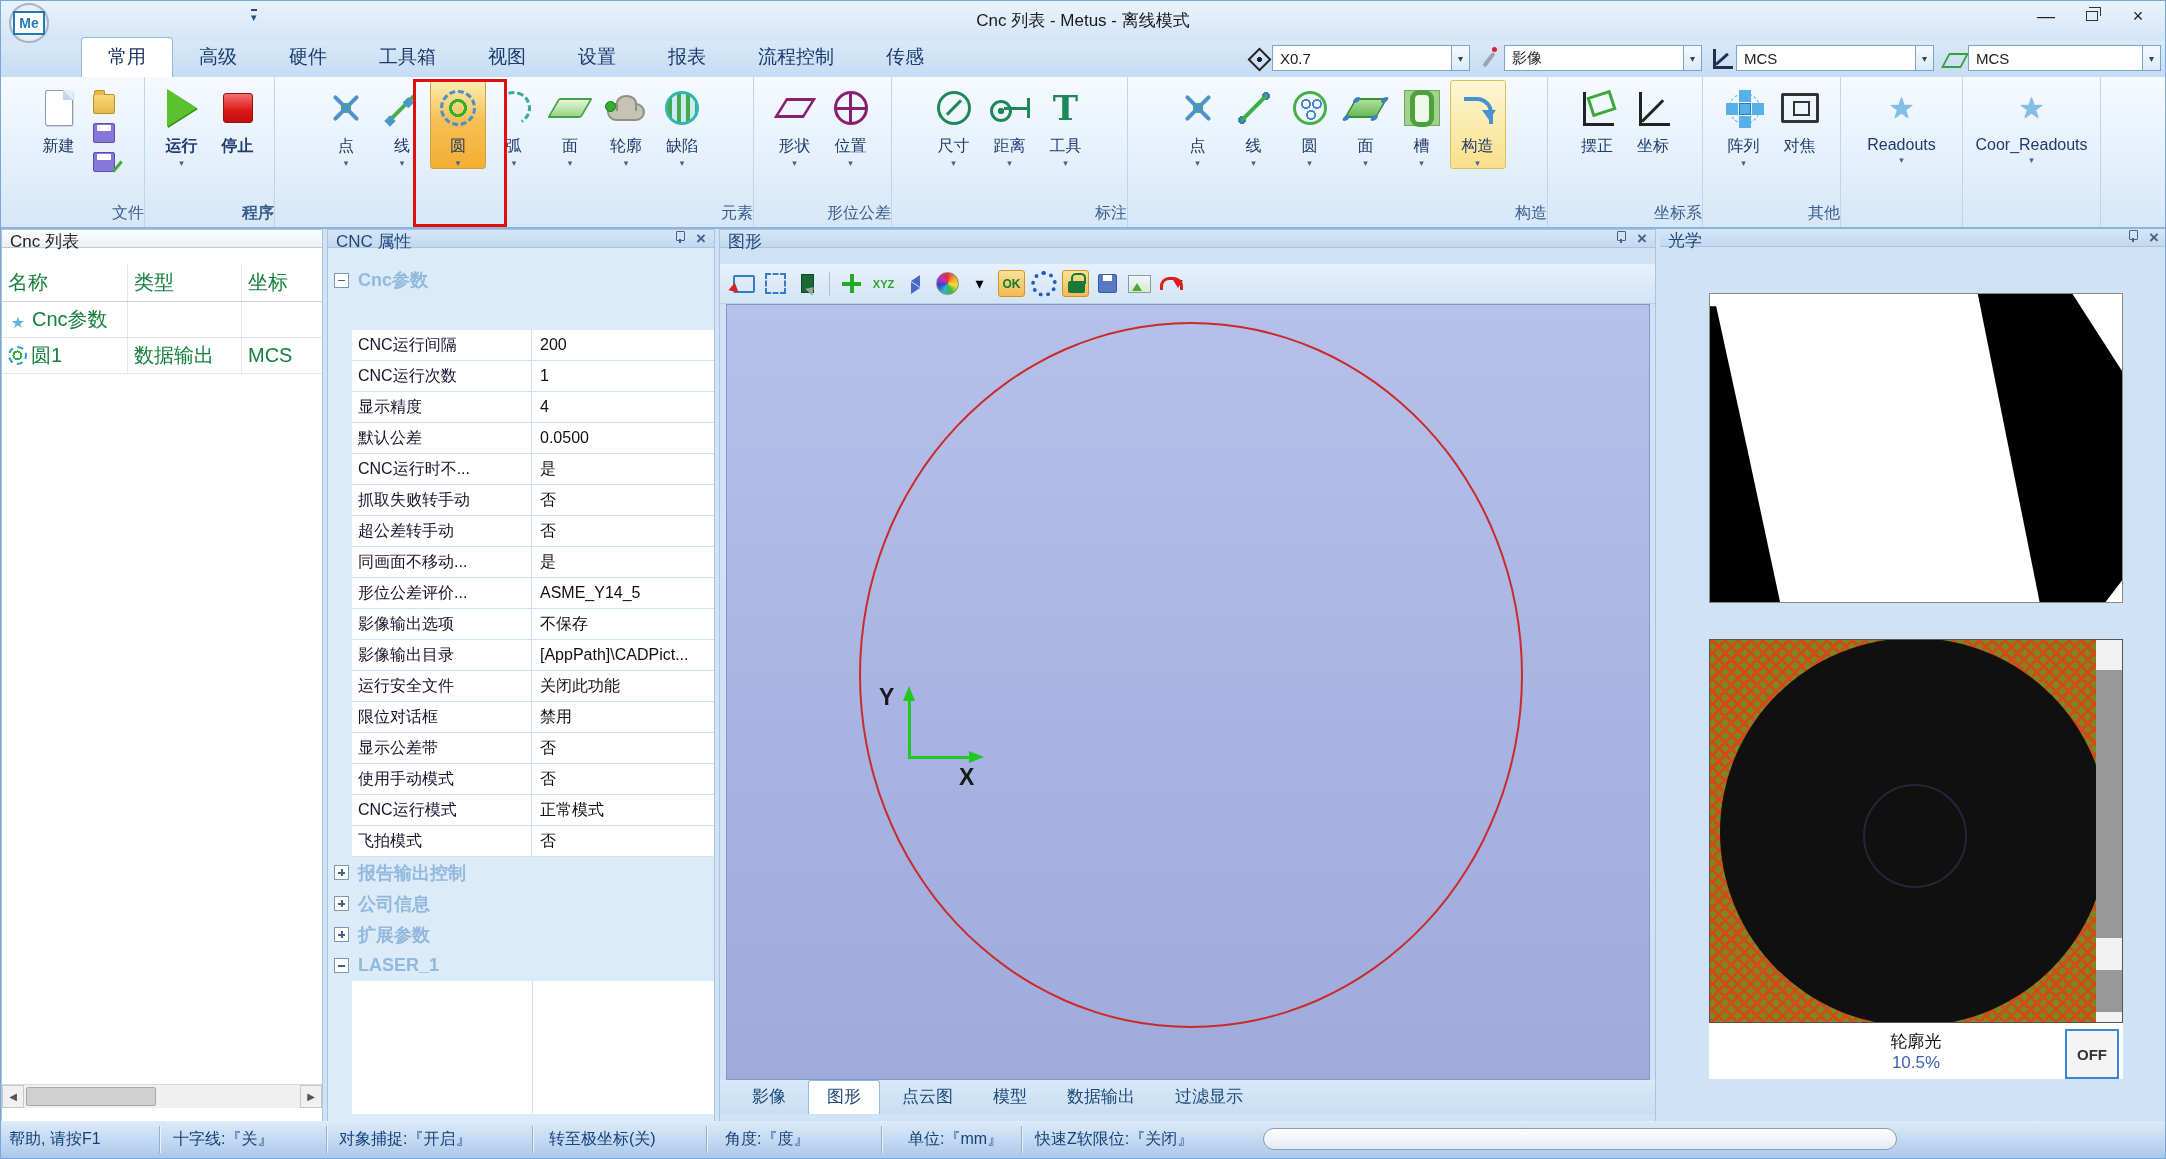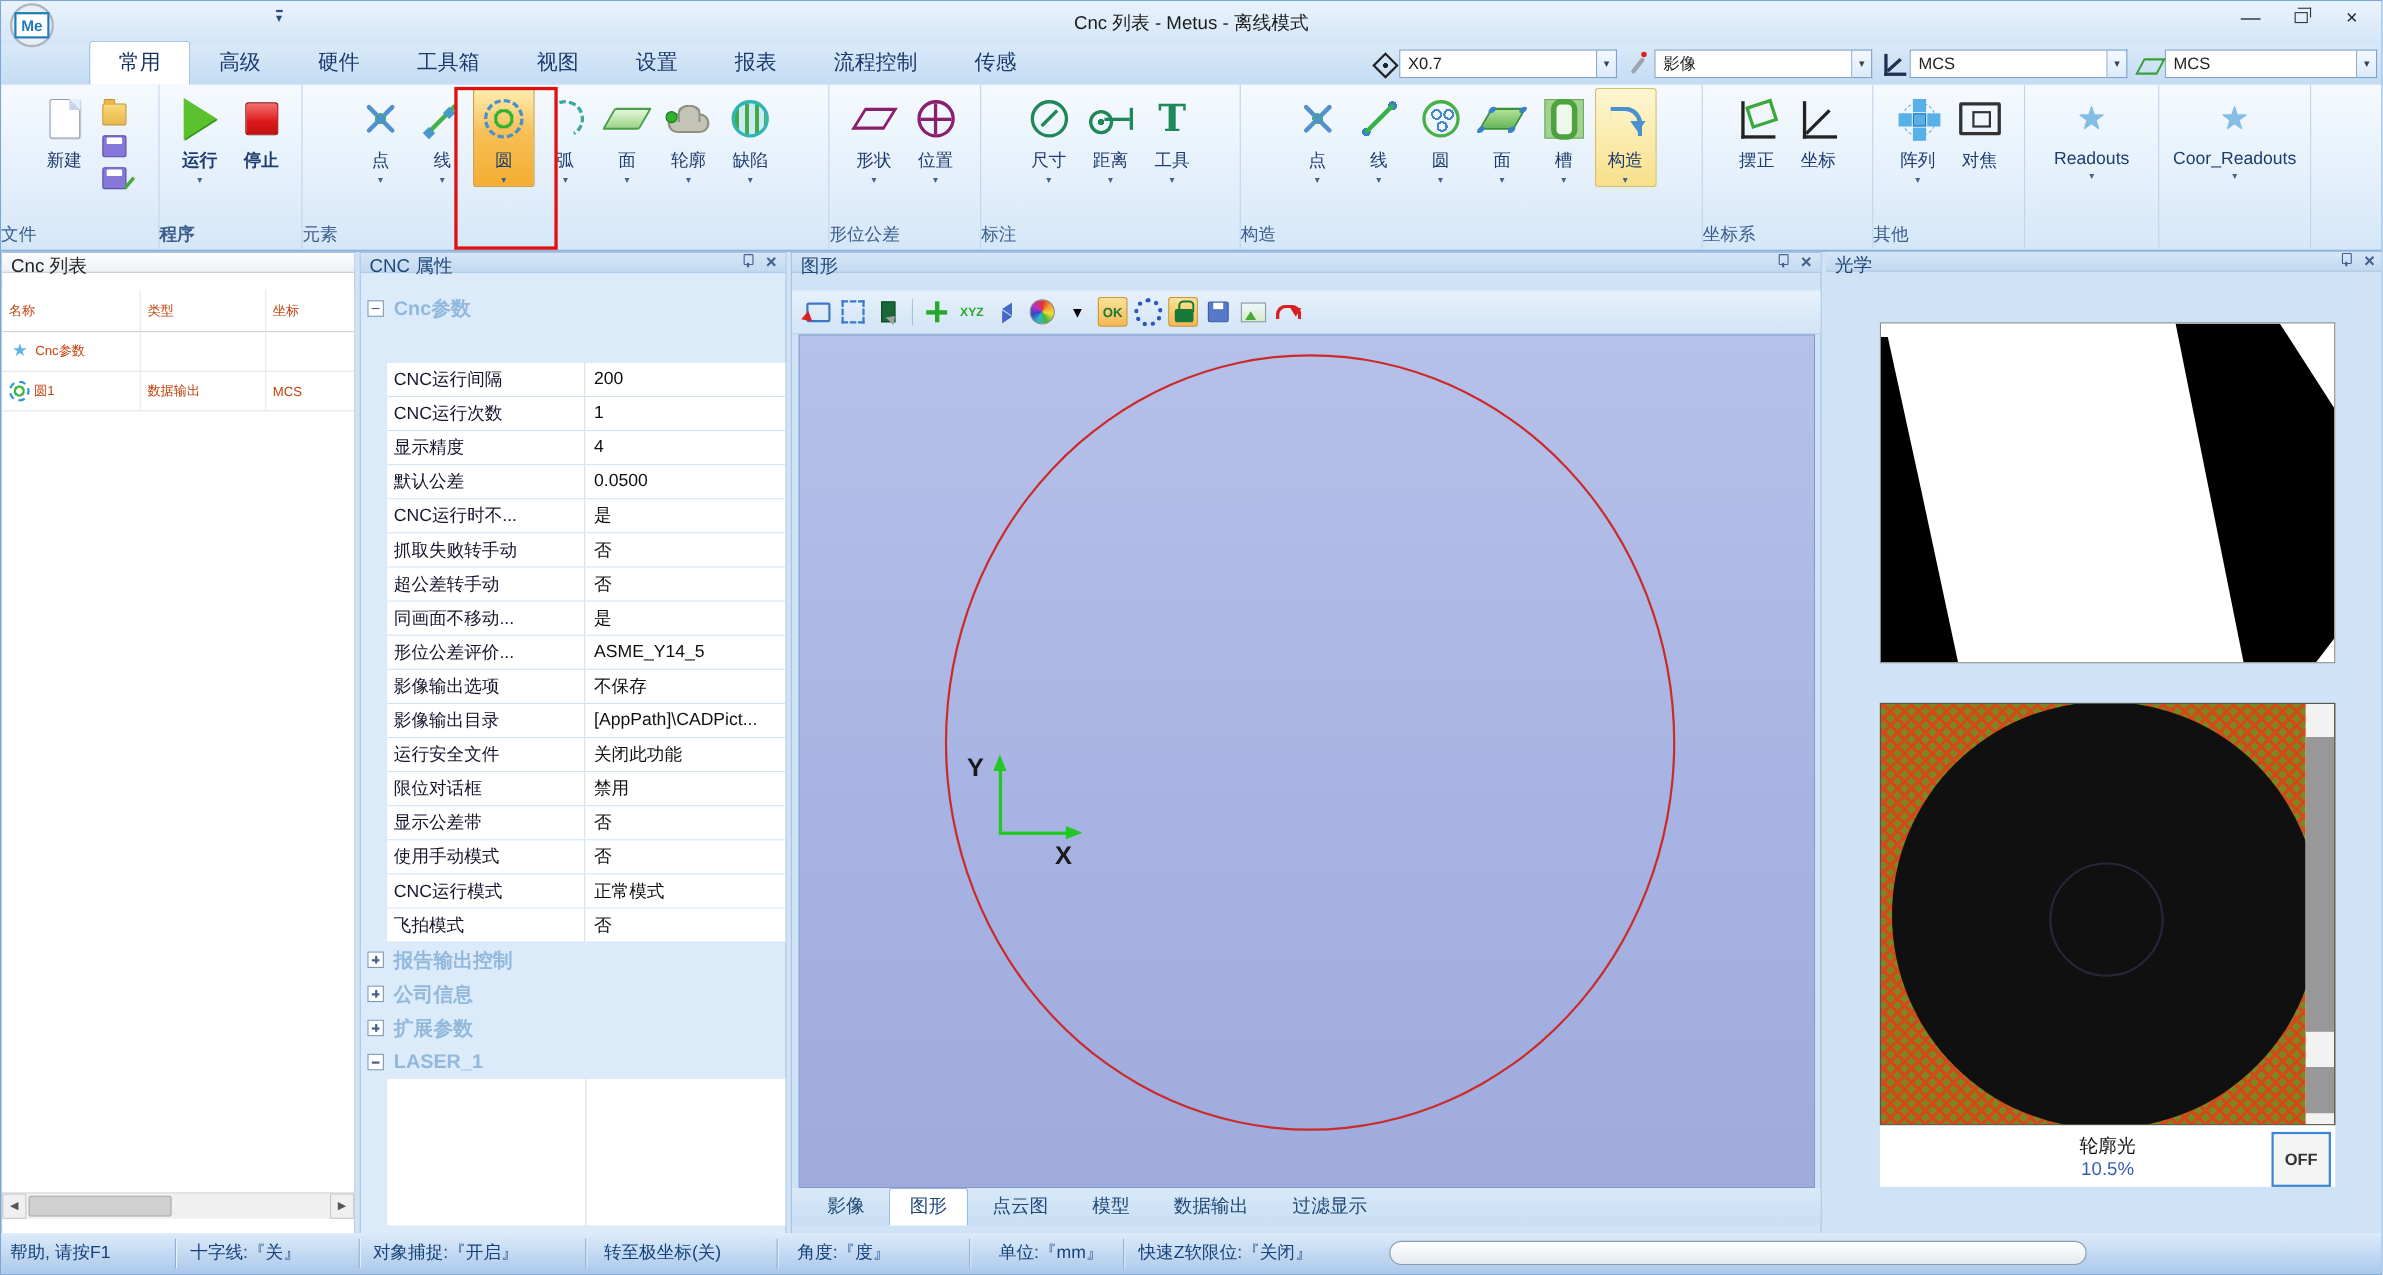--- a/index.html
+++ b/index.html
@@ -31,21 +31,21 @@
 #ribbon{position:absolute;left:0;top:76px;width:100%;height:152px;background:linear-gradient(#f6fafe,#e3effb 60%,#d5e7f8);border-bottom:2px solid #8fb3dd;display:flex}
 .rgroup{position:relative;height:100%;border-right:1px solid #c0d4ec;flex:0 0 auto}
 .rgroup .btns{display:flex;justify-content:center;align-items:flex-start;padding-top:3px;height:120px}
 .rbtn{min-width:56px;padding:0 3px;display:flex;flex-direction:column;align-items:center;border-radius:3px;border:1px solid transparent}
 .rbtn .icowrap{height:54px;display:flex;align-items:center;justify-content:center}
 .rbtn .lbl{font-size:16px;color:#1f3c6e;margin-top:1px;white-space:nowrap}
 .rbtn .darr{font-size:9px;color:#44608c;margin-top:1px}
 .rbtn.hl{background:linear-gradient(#fceeb0,#f7bf56 45%,#f4ae32);border:1px solid #caa04a}
 .rbtn.hl2{background:linear-gradient(#fdf6d4,#f8e08a);border:1px solid #d8c060}
 .smallcol{display:flex;flex-direction:column;gap:9px;margin-left:6px;padding-top:10px}
-.glabel{position:absolute;bottom:3px;left:0;right:0;text-align:left;font-size:16px;color:#3c5c8c}
+.glabel{position:absolute;bottom:3px;left:0;right:0;text-align:right;font-size:16px;color:#3c5c8c}
 #redbox{position:absolute;left:412px;top:78px;width:94px;height:148px;border:3px solid #e01010;z-index:50;pointer-events:none}
 
 
 .ico{position:relative;display:inline-block}
 .ico.small{width:22px;height:20px}
 [data-icon="new-file"]{width:28px;height:36px;background:#fff;border:1px solid #8e9aae;border-radius:2px;box-shadow:1px 1px 0 #d0d8e4}
 [data-icon="new-file"]::before{content:"";position:absolute;right:-1px;top:-1px;border-style:solid;border-width:0 10px 10px 0;border-color:#c8d4e8 #e3effb #c8d4e8 transparent}
 [data-icon="open-folder"]{width:20px;height:13px;background:linear-gradient(#f8d878,#e8b84a);border:1px solid #c09028;border-radius:2px;margin-top:4px}
 [data-icon="open-folder"]::before{content:"";position:absolute;top:-5px;left:0;width:9px;height:4px;background:#e8b84a;border:1px solid #c09028;border-bottom:none;border-radius:2px 2px 0 0}
 [data-icon="save"],[data-icon="save-as"]{width:17px;height:17px;background:#8678d8;border:1px solid #5a4cb0;border-radius:2px}
@@ -119,21 +119,21 @@
 .pinico::after{content:"";position:absolute;left:5px;top:9px;width:1.5px;height:4px;background:#44608c}
 .closeico{font-size:17px;color:#44608c;font-weight:bold;line-height:1}
 .bluehead{background:linear-gradient(#d6e6f7,#c2d9f0);color:#1f4878;border-bottom:1px solid #a8c4e0}
 
 
 #cncpanel{left:0;width:322px}
 #cncpanel .phead{background:linear-gradient(#fdfdfd,#ecf0f5);color:#222;border-bottom:1px solid #c8c8c8}
 #cnctable{position:absolute;left:0;top:34px;right:0;bottom:40px;background:#fff}
 .crow{display:flex;height:36px;border-bottom:1px solid #e4e4e4;align-items:center}
 .crow.head{height:38px;border-bottom:1px solid #d0d0d0;color:#222}
-.ccell{font-size:12px;color:#c2410c;padding-left:6px;display:flex;align-items:center;gap:4px;height:100%;border-right:1px solid #e8e8e8}
+.ccell{font-size:20px;color:#15803d;padding-left:6px;display:flex;align-items:center;gap:4px;height:100%;border-right:1px solid #e8e8e8}
 .c1{width:126px}.c2{width:114px}.c3{flex:1;border-right:none}
 #hscroll{position:absolute;left:0;right:0;bottom:14px;height:24px;background:#f0f0f0;border-top:1px solid #d8d8d8}
 .harrow{position:absolute;top:0;width:22px;height:23px;background:#f0f0f0;border:1px solid #c8c8c8;font-size:10px;color:#555;display:flex;align-items:center;justify-content:center}
 #hthumb{position:absolute;left:24px;top:2px;width:130px;height:19px;background:#d0d0d0;border:1px solid #a8a8a8;border-radius:2px}
 
 
 #proppanel{left:326px;width:388px;background:#dcebf9}
 #propbody{position:absolute;left:0;top:34px;right:0;bottom:0}
 .pgrouprow{height:32px;display:flex;align-items:center;padding-left:6px;gap:9px}
 .expbox{width:15px;height:15px;background:#fff;border:1px solid #7a98b8;position:relative;flex:0 0 auto}

